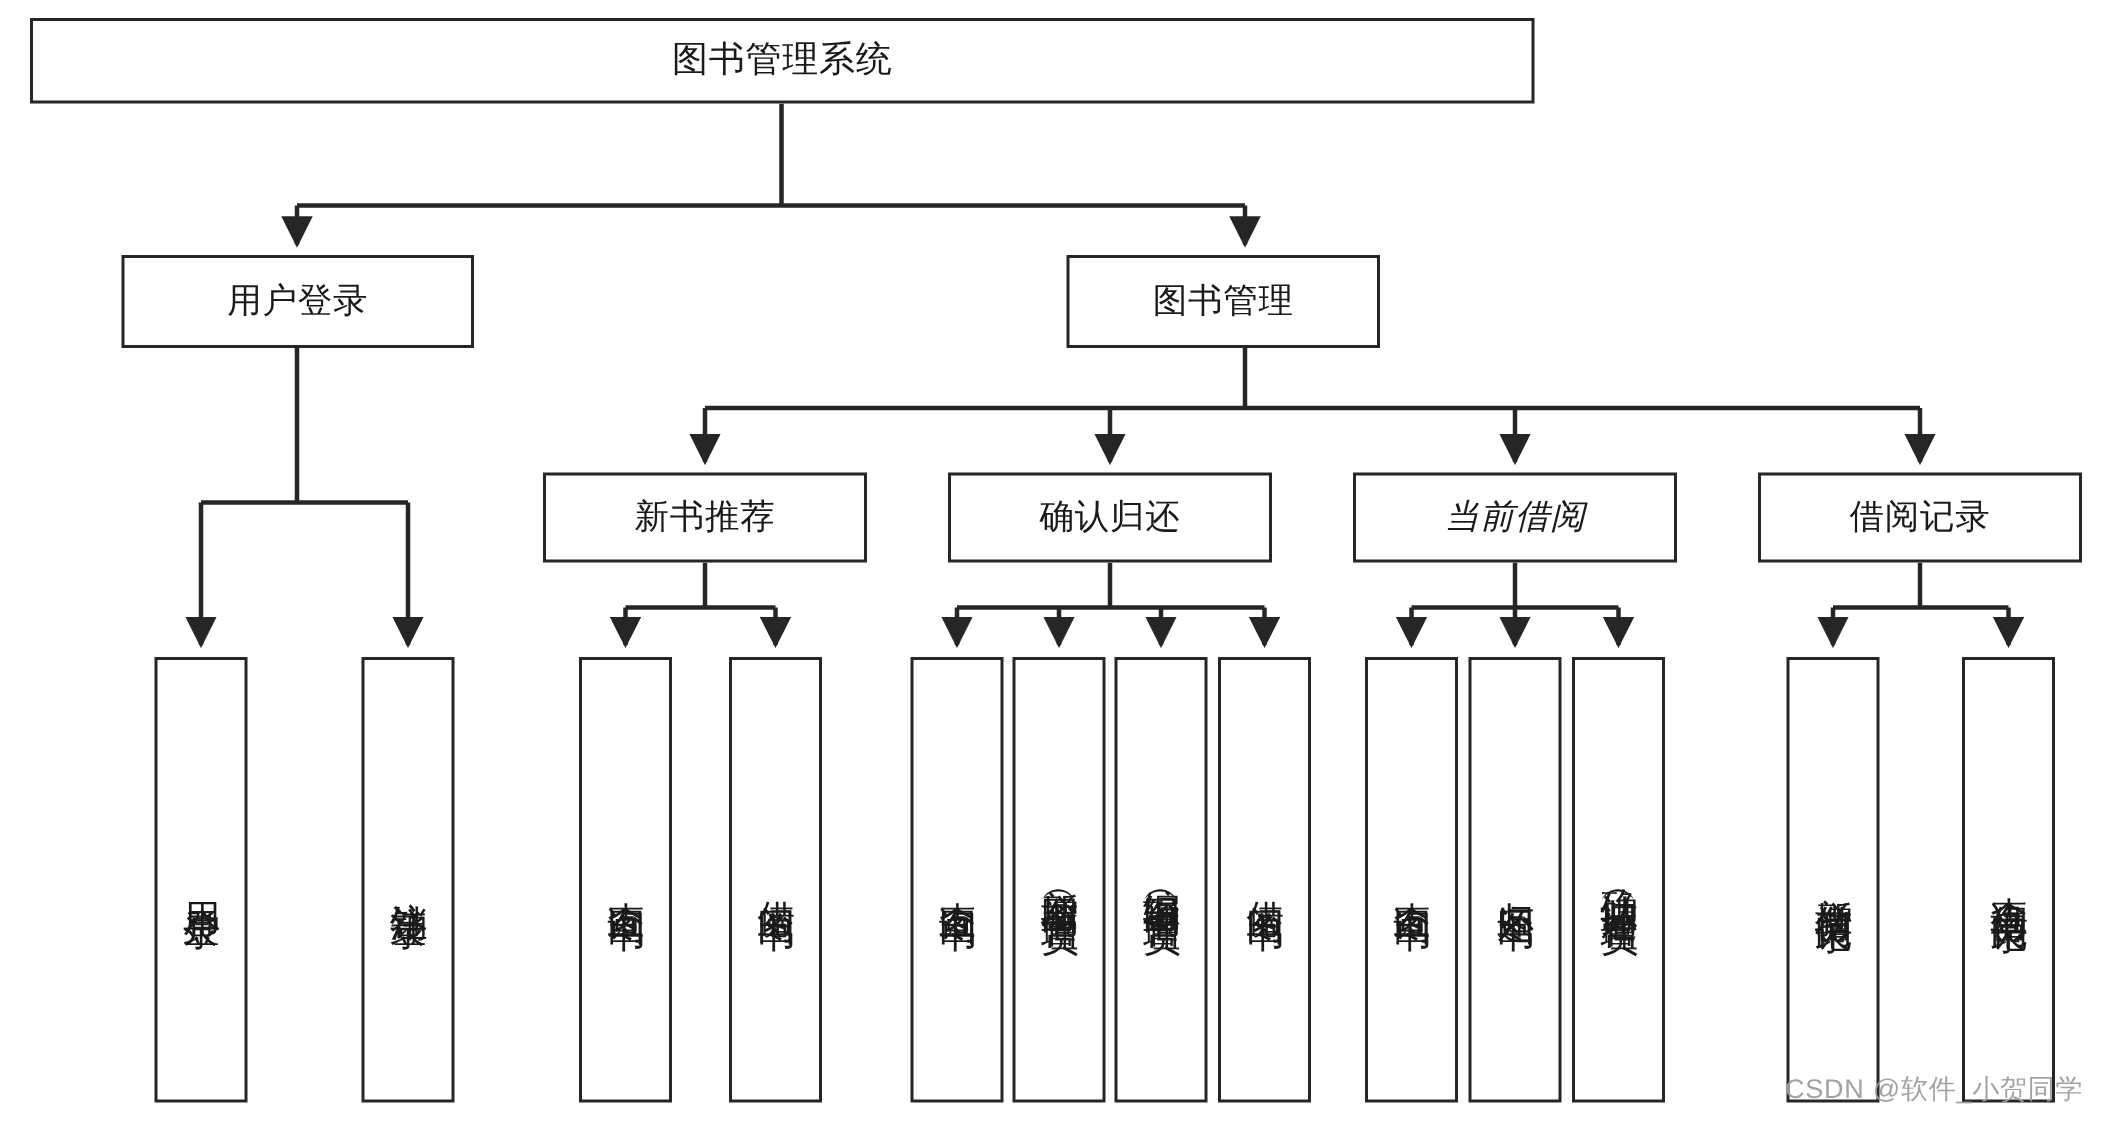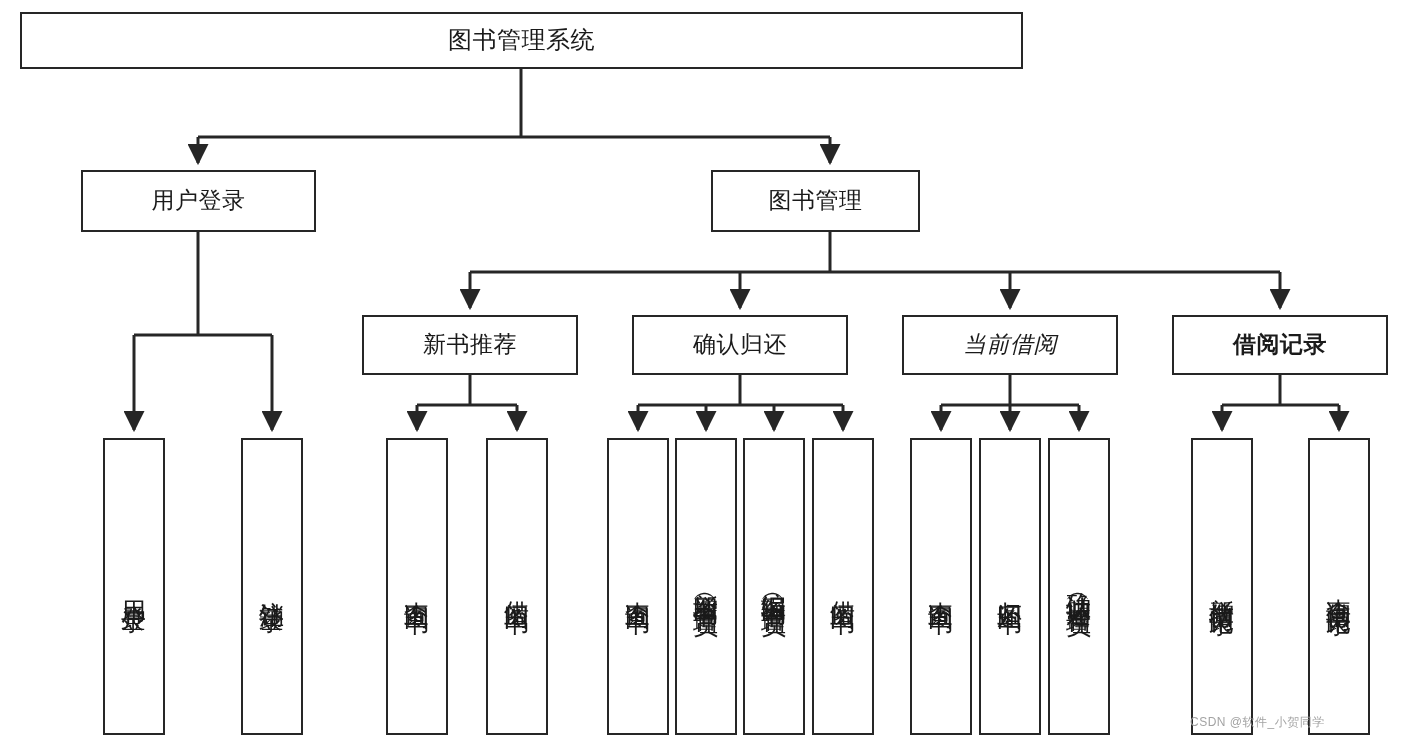--- a/index.html
+++ b/index.html
@@ -59,21 +59,21 @@
     writing-mode: vertical-rl;
     text-orientation: upright;
     font-size: 25px;
     line-height: 1.04;
     letter-spacing: 3px;
     white-space: nowrap;
   }
   .watermark {
     position: absolute;
     color: #9e9e9e;
-    font-size: 12px;
+    font-size: 18px;
     letter-spacing: 0.5px;
     white-space: nowrap;
     z-index: 5;
     opacity: 0.95;
   }
 </style>
 </head>
 <body>
 
 <div id="canvas">
@@ -141,21 +141,21 @@
 
   <div class="node h" style="left:362px; top:315px; width:216px; height:60px;">
     <span class="label">新书推荐</span>
   </div>
   <div class="node h" style="left:632px; top:315px; width:216px; height:60px;">
     <span class="label">确认归还</span>
   </div>
   <div class="node h" style="left:902px; top:315px; width:216px; height:60px;font-style:italic;">
     <span class="label">当前借阅</span>
   </div>
-  <div class="node h" style="left:1172px; top:315px; width:216px; height:60px;font-weight:bold;">
+  <div class="node h" style="left:1172px; top:315px; width:216px; height:60px;">
     <span class="label">借阅记录</span>
   </div>
 
   <div class="node v" style="left:103px; top:438px; width:62px; height:297px;">
     <span class="label">用户登录</span>
   </div>
   <div class="node v" style="left:241px; top:438px; width:62px; height:297px;">
     <span class="label">注销登录</span>
   </div>
 

